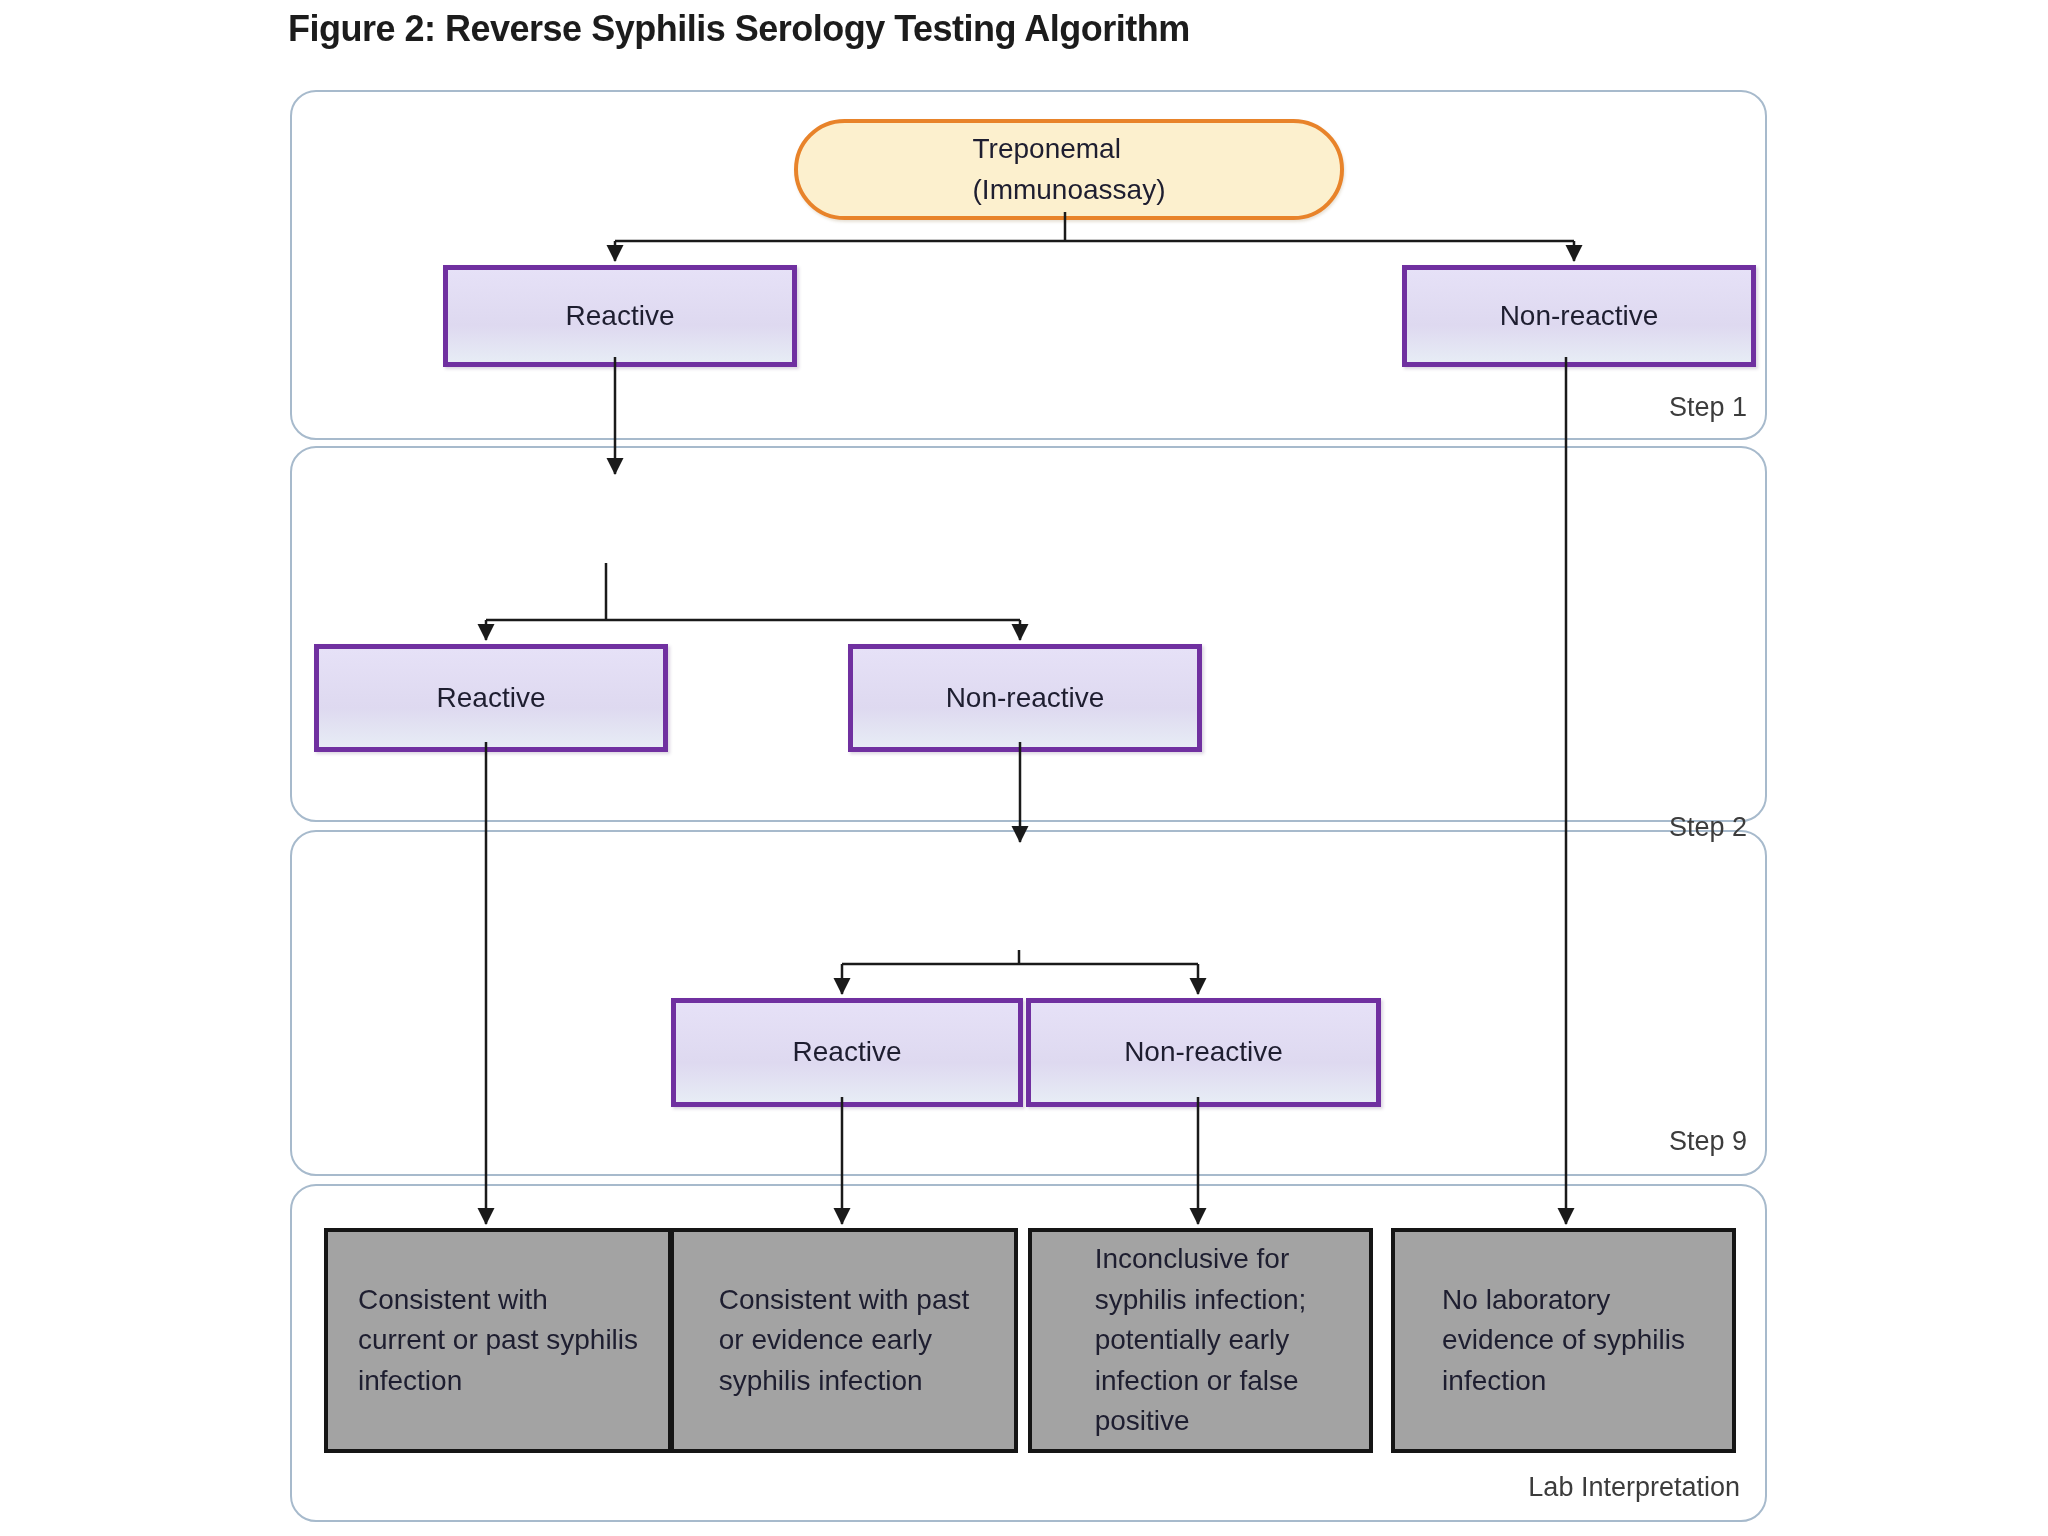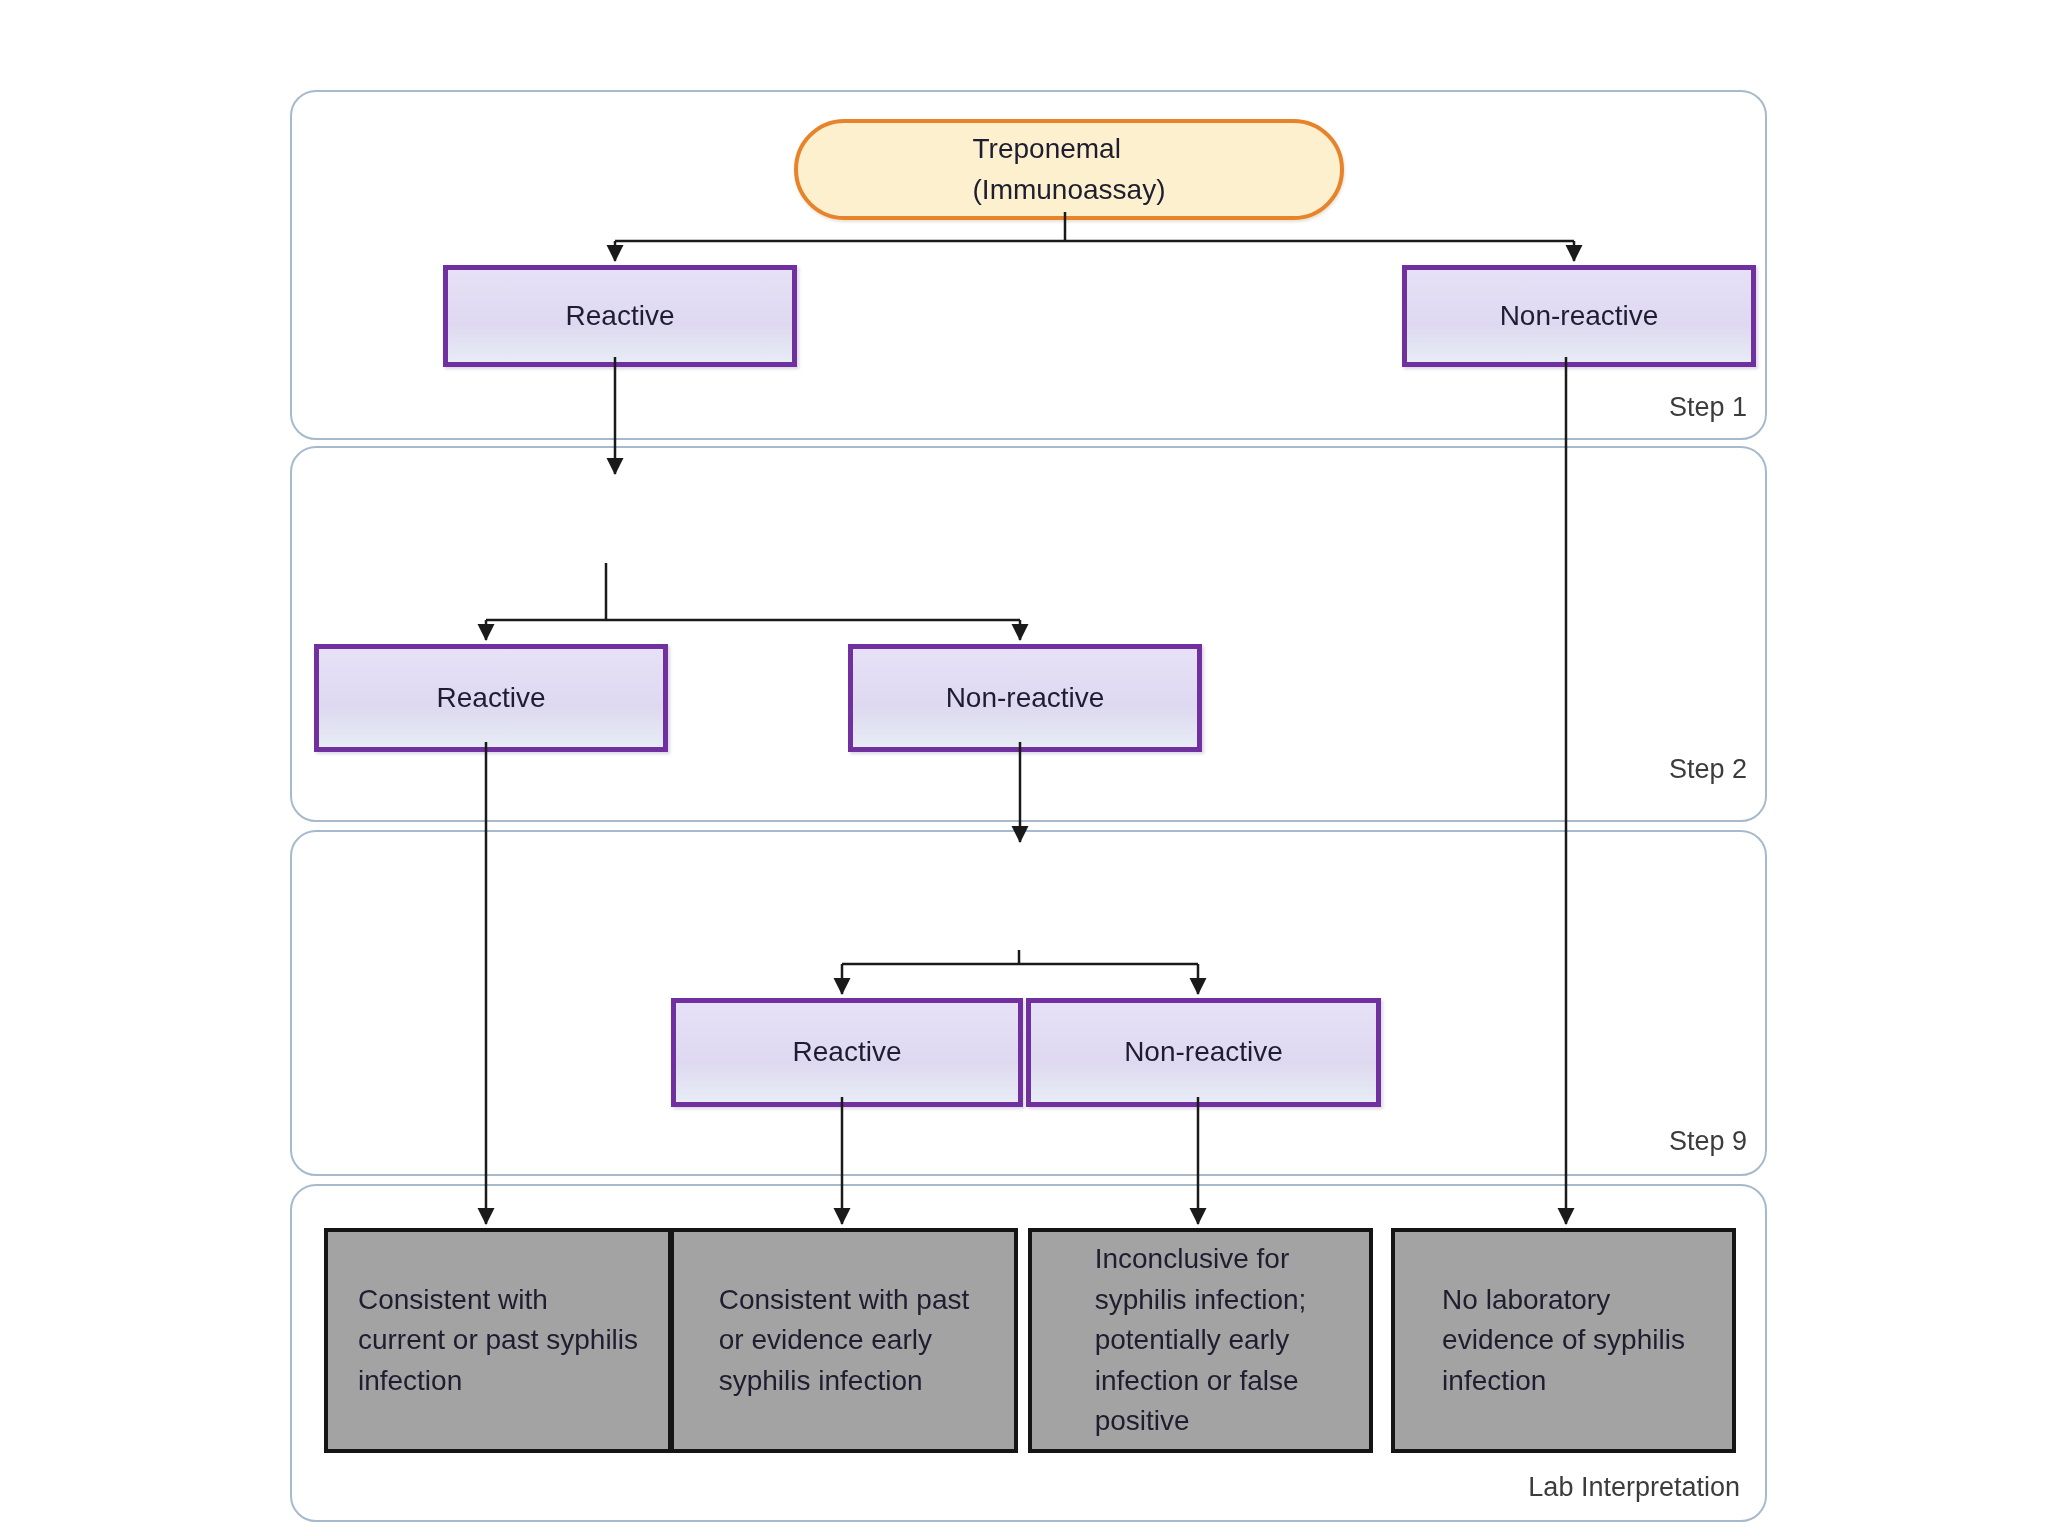--- a/index.html
+++ b/index.html
@@ -36,28 +36,29 @@
     background:#a3a3a3;border:4px solid #151515;
   }
   .node.blue .txt{line-height:1.45;}
   svg.arrows{position:absolute;left:0;top:0;pointer-events:none;}
 </style>
 </head>
 <body>
 
 <div class="canvas">
 
+  <div class="fig-title">Figure 2: Reverse Syphilis Serology Testing Algorithm</div>
 
   <div class="container-box" style="left:290px;top:90px;width:1473px;height:346px"></div>
   <div class="container-box" style="left:290px;top:446px;width:1473px;height:372px"></div>
   <div class="container-box" style="left:290px;top:830px;width:1473px;height:342px"></div>
   <div class="container-box" style="left:290px;top:1184px;width:1473px;height:334px"></div>
 
   <div class="step-label" style="left:1547px;top:392px;width:200px">Step 1</div>
-  <div class="step-label" style="left:1547px;top:754px;width:200px">Step 2</div>
+  <div class="step-label" style="left:1547px;top:812px;width:200px">Step 2</div>
   <div class="step-label" style="left:1547px;top:1126px;width:200px">Step 9</div>
   <div class="step-label" style="left:1460px;top:1472px;width:280px">Lab Interpretation</div>
 
   <div class="node orange pill" style="left:794px;top:119px;width:542px;height:93px">
     <span class="txt">Treponemal
 (Immunoassay)</span>
   </div>
   <div class="node purple" style="left:443px;top:265px;width:344px;height:92px">
     <span class="txt">Reactive</span>
   </div>

